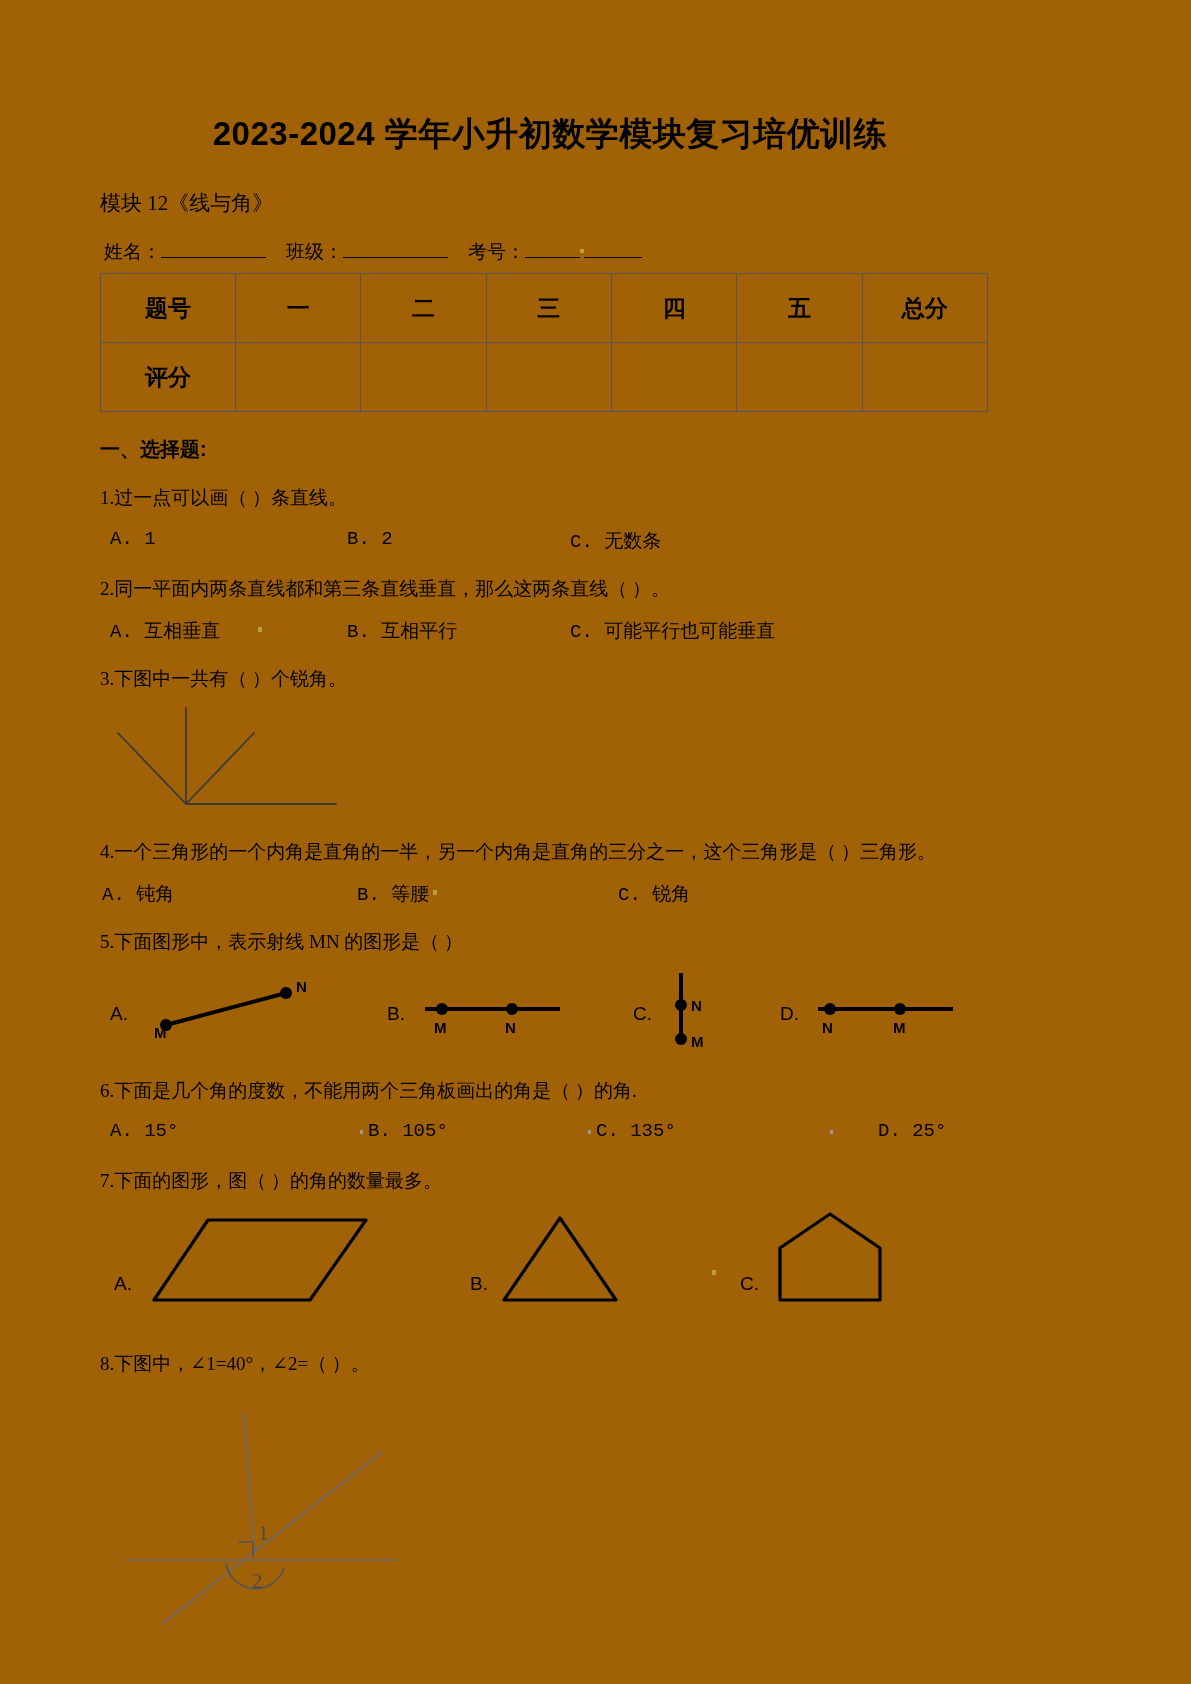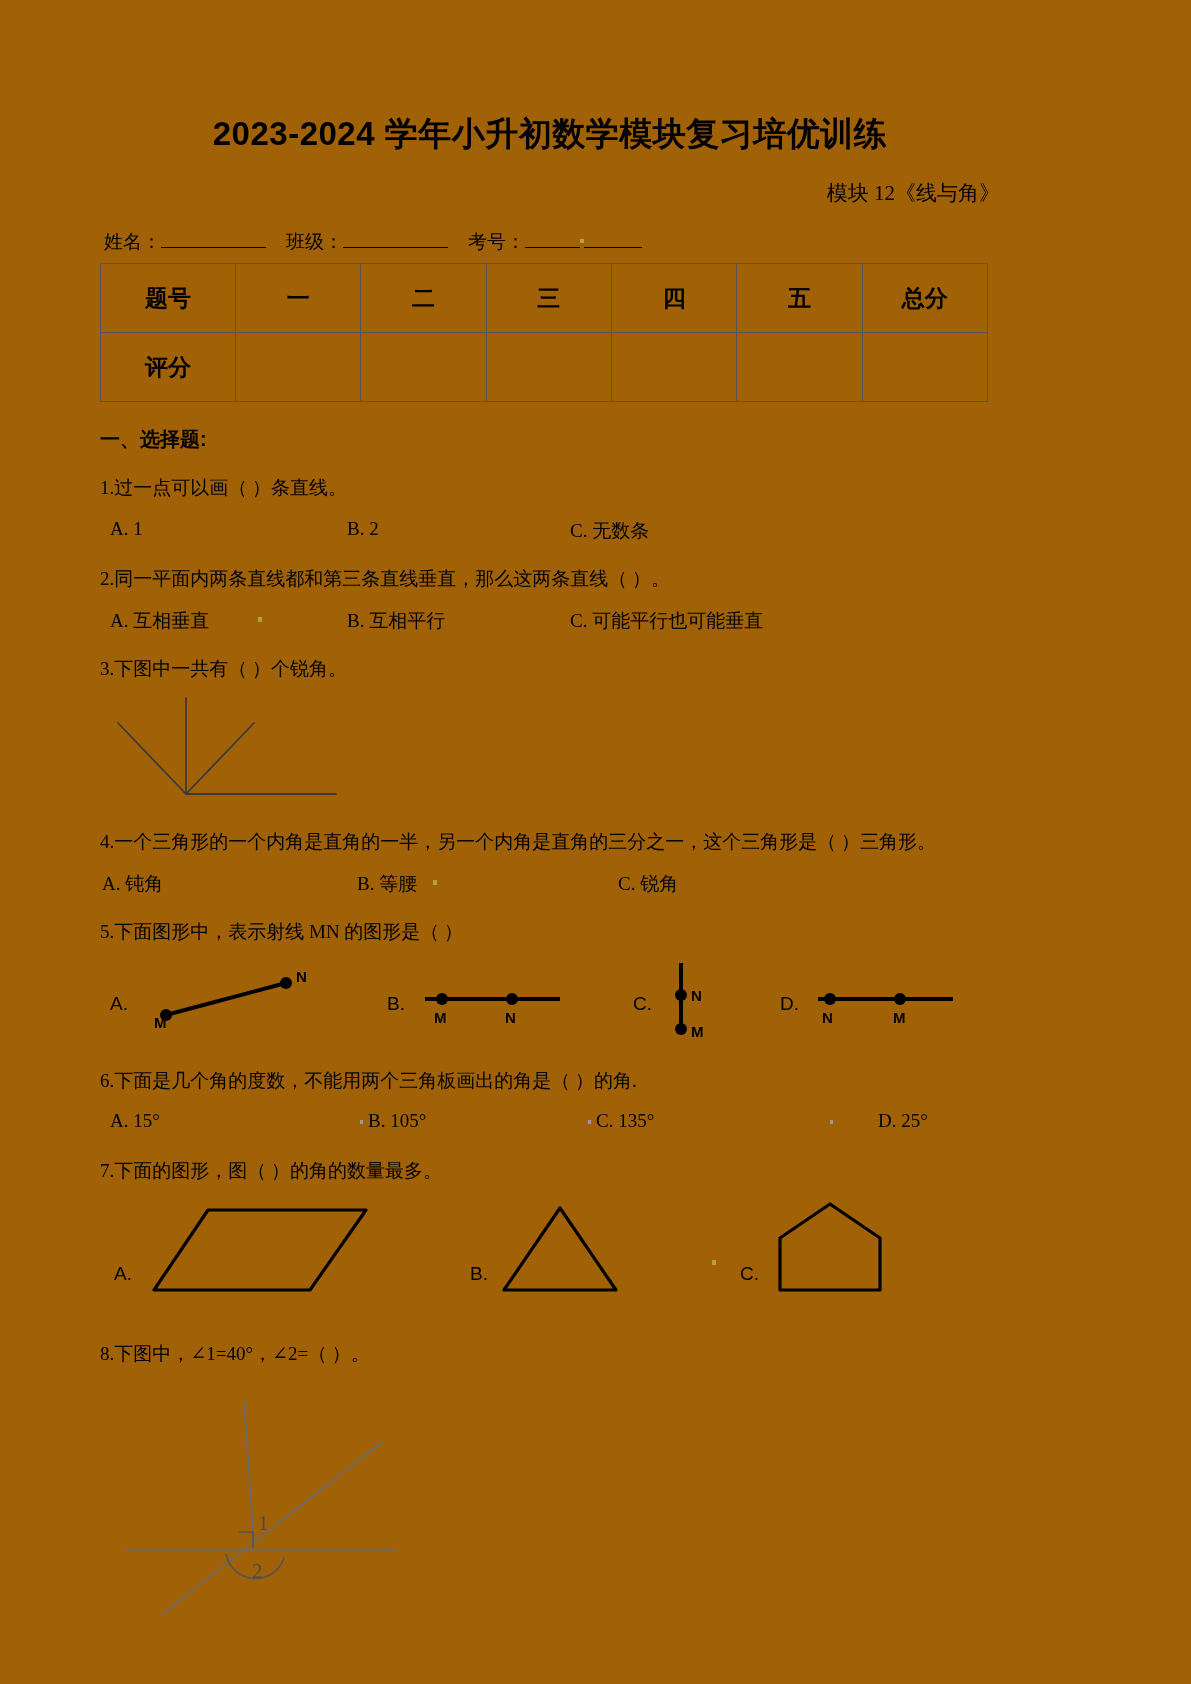--- a/index.html
+++ b/index.html
@@ -30,23 +30,23 @@
   .doc-title {
     text-align: center;
     font-family: "Liberation Sans", "DejaVu Sans", sans-serif;
     font-weight: bold;
     font-size: 33px;
     letter-spacing: 0.5px;
     margin-top: 112px;
     white-space: nowrap;
   }
   .doc-subtitle {
-    text-align: right;
+    text-align: left;
     font-size: 21px;
-    margin-top: 22px;
+    margin-top: 32px;
   }
 
   
   .info-line {
     margin-top: 22px;
     font-size: 19px;
     white-space: nowrap;
     padding-left: 4px;
   }
   .info-line .blank {
@@ -95,20 +95,21 @@
     font-size: 19px;
     margin-top: 21px;
     line-height: 1.5;
     white-space: nowrap;
   }
   .opt-row {
     font-size: 19px;
     margin-top: 15px;
     position: relative;
     height: 26px;
+    font-family: Liberation Mono, monospace;
   }
   .opt {
     position: absolute;
     top: 0;
     white-space: nowrap;
   }
 
   
   .fig {
     position: relative;

